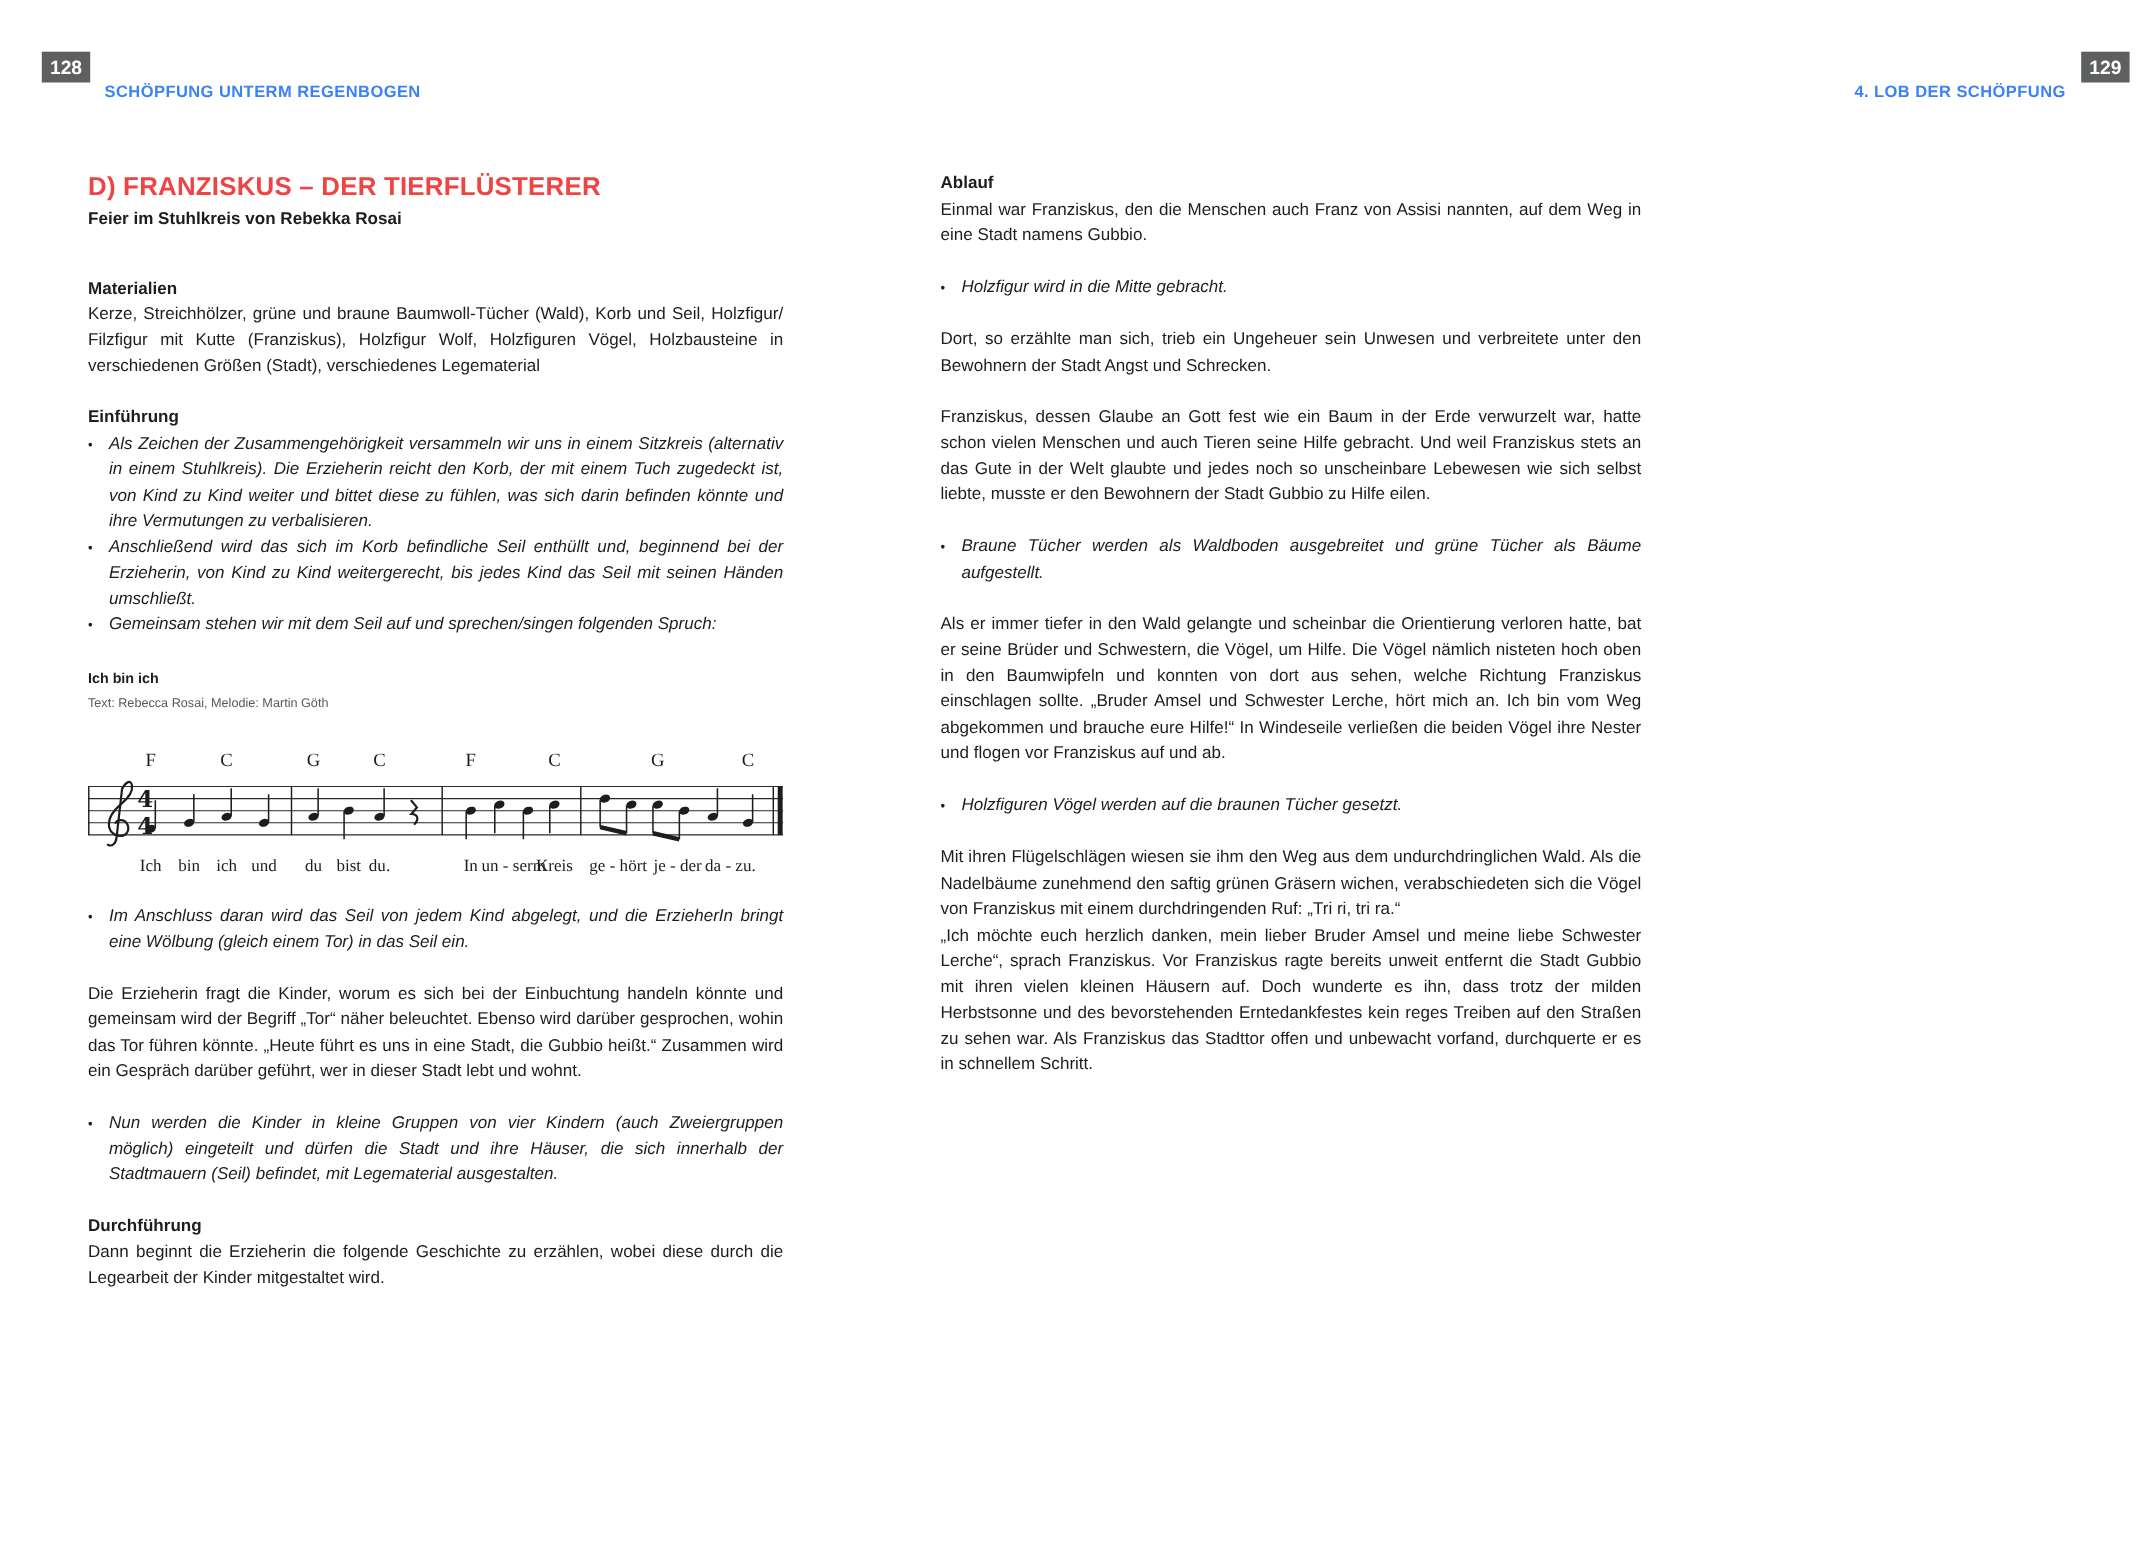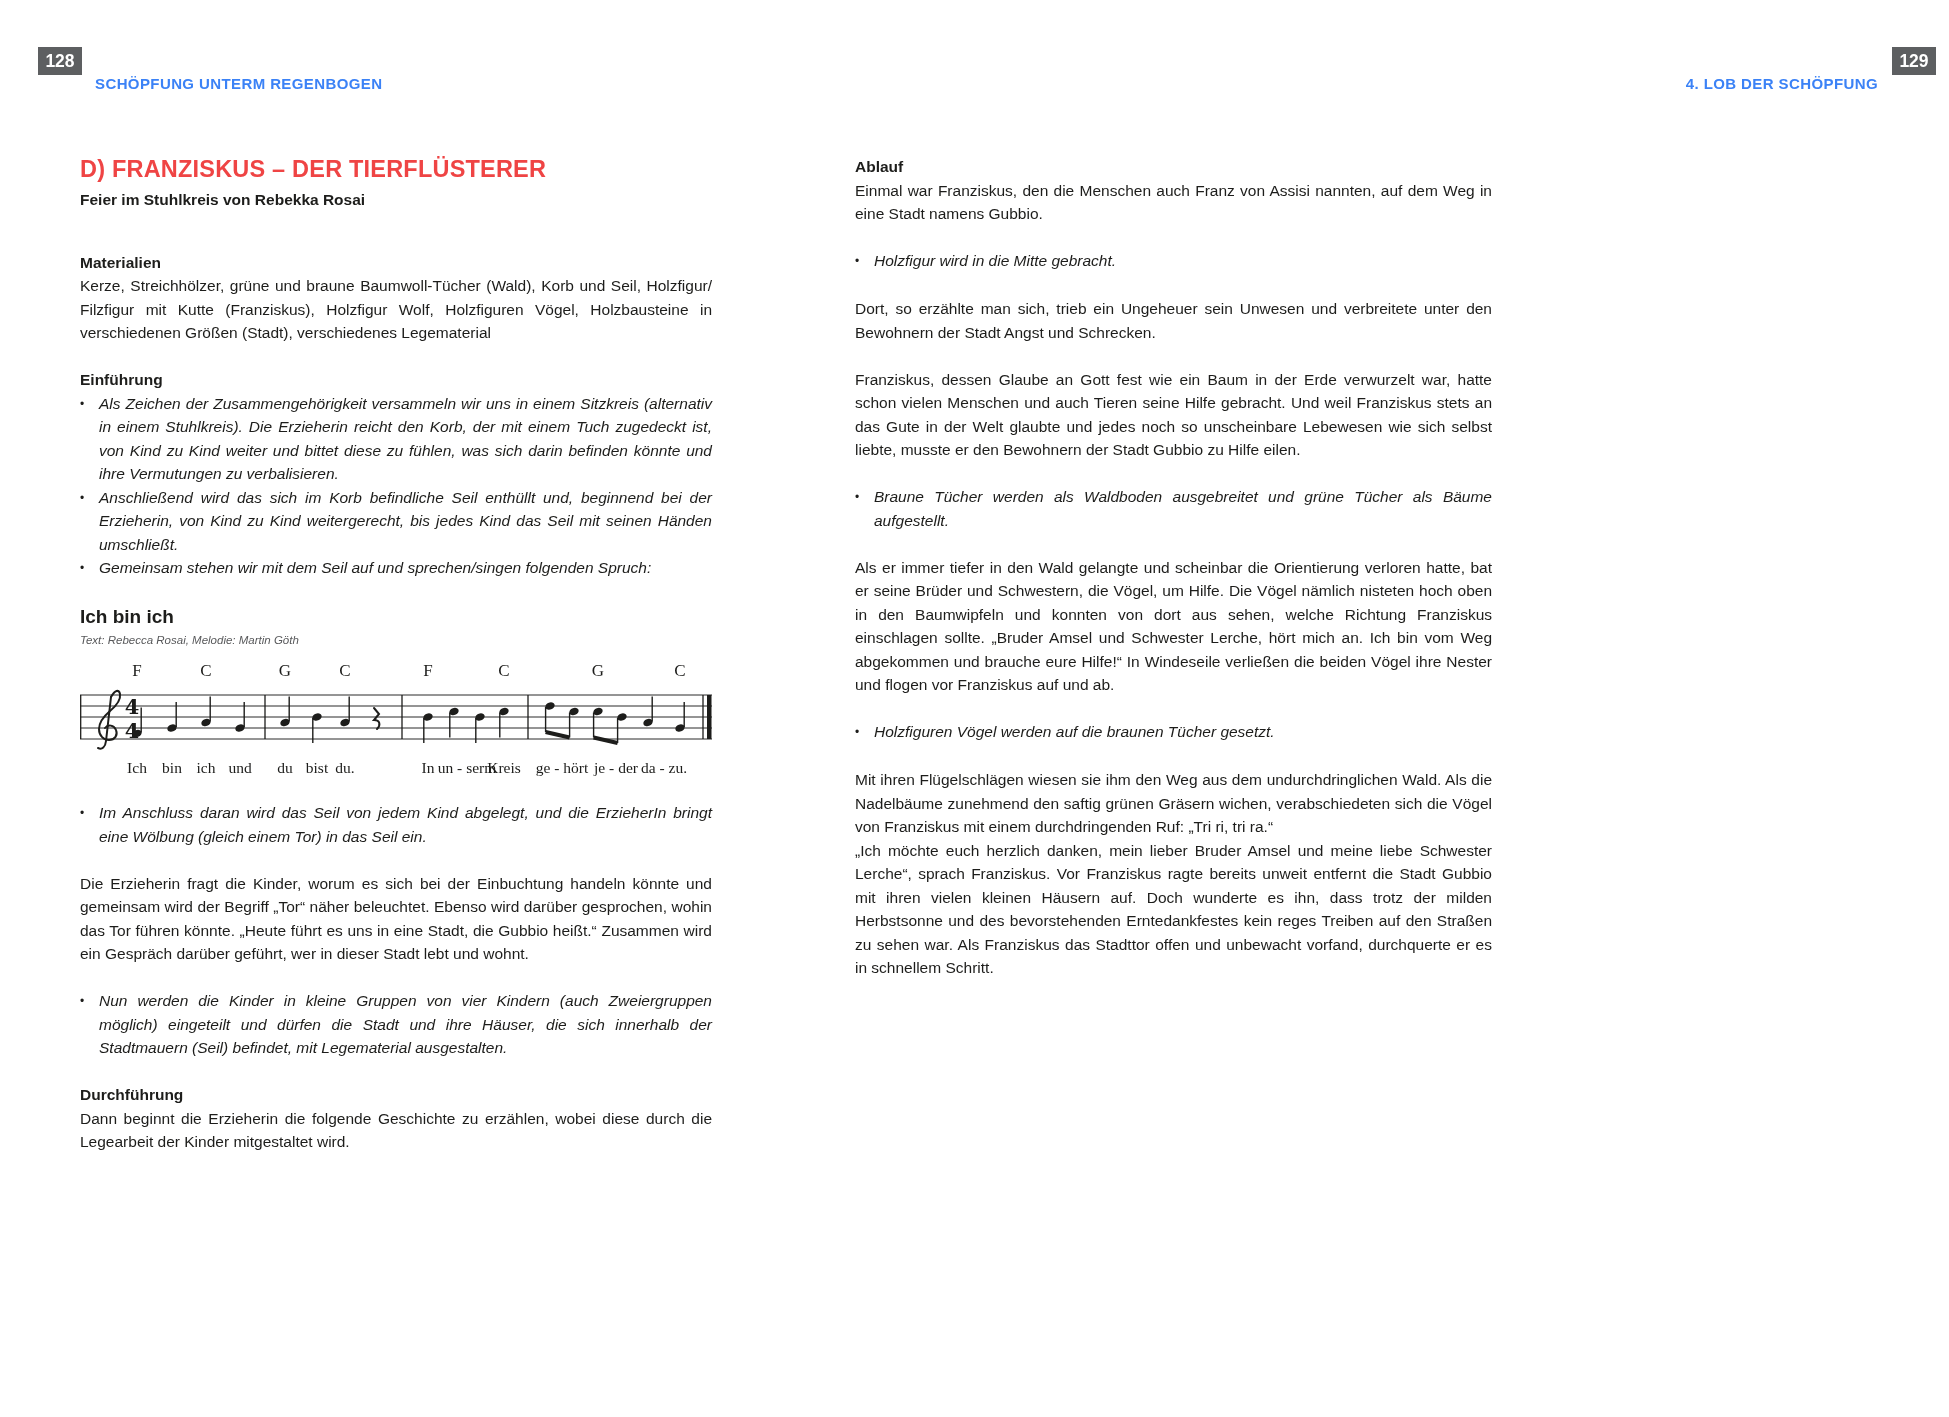--- a/index.html
+++ b/index.html
@@ -14,22 +14,22 @@
   #col-left{left:80px;width:632px}
   #col-right{left:855px;width:637px}
   .doc-title{color:#ef4444;font-size:23.5px;font-weight:700;line-height:28px;letter-spacing:.2px;margin-bottom:5px}
   .subtitle{font-weight:700;margin-bottom:39px}
   .sect{font-size:15.5px;font-weight:700;line-height:23.5px}
   .body{text-align:justify;white-space:pre-line}
   .blk{margin-bottom:23.5px}
   .bullets .bullet{display:flex}
   .bullet .dot{width:19px;flex:none;font-size:12px;padding-top:1px}
   .bullet .btxt{flex:1;font-style:italic;text-align:justify}
-  .song-title{font-size:19px;font-weight:700;line-height:25px;margin-top:18px}
-  .credit{font-size:11.5px;font-style:italic;color:#58595b;margin-bottom:8px}
+  .song-title{font-size:13px;font-weight:700;line-height:25px;margin-top:18px}
+  .credit{font-size:11.5px;color:#58595b;margin-bottom:28px}
   .music{position:relative;width:632px;margin-bottom:23.5px}
   .chord-row{position:relative;height:22px}
   .chord-row span{position:absolute;bottom:0;transform:translateX(-50%);font-family:"Liberation Serif",serif;font-size:17px;color:#1d1d1b}
   .lyric-row{position:relative;height:22px;margin-top:3px}
   .lyric-row span{position:absolute;top:0;transform:translateX(-50%);font-family:"Liberation Serif",serif;font-size:15.5px;white-space:nowrap;color:#1d1d1b}
   svg.staff{display:block}
   svg.staff .sl{stroke:#2a2a2a;stroke-width:1}
   svg.staff .bar{stroke:#1d1d1b;stroke-width:1.3}
   svg.staff .stem{stroke:#1d1d1b;stroke-width:1.4}
   svg.staff .beam{stroke:#1d1d1b;stroke-width:4}

